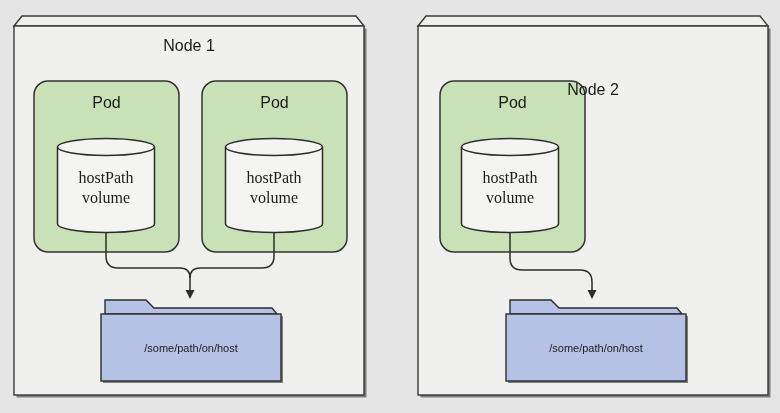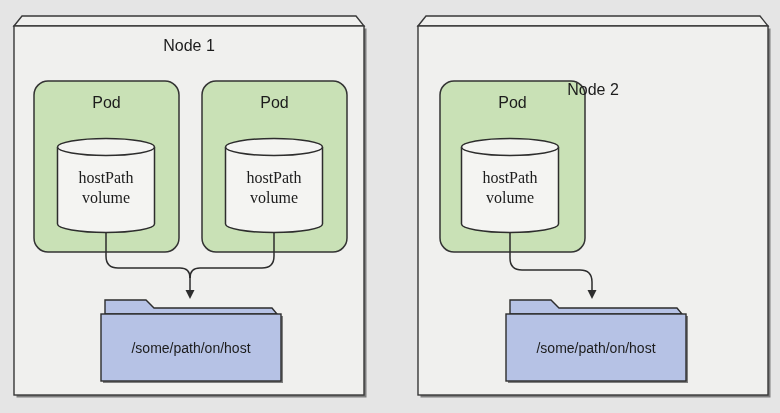--- a/index.html
+++ b/index.html
@@ -22,21 +22,21 @@
   }
   .lbl {
     position: absolute;
     text-align: center;
     color: #1c1c1c;
     font-size: 16px;
     line-height: 19px;
     white-space: pre-line;
   }
   .lbl.small {
-    font-size: 14px;
+    font-size: 11px;
     line-height: 16px;
   }
   .lbl.volume {
     line-height: 20px;
     font-family: Liberation Serif, serif;
   }
 </style>
 </head>
 <body>
 

